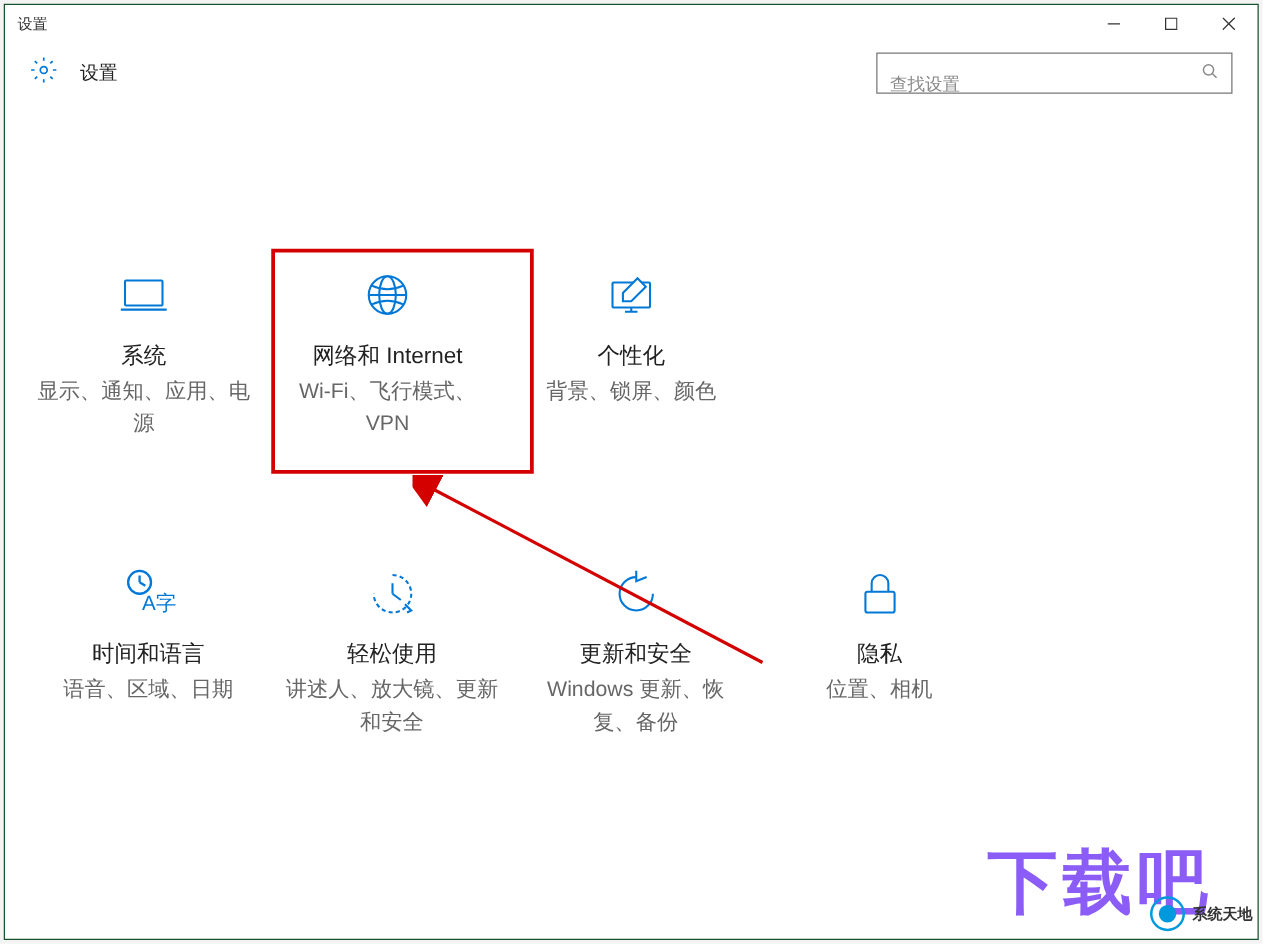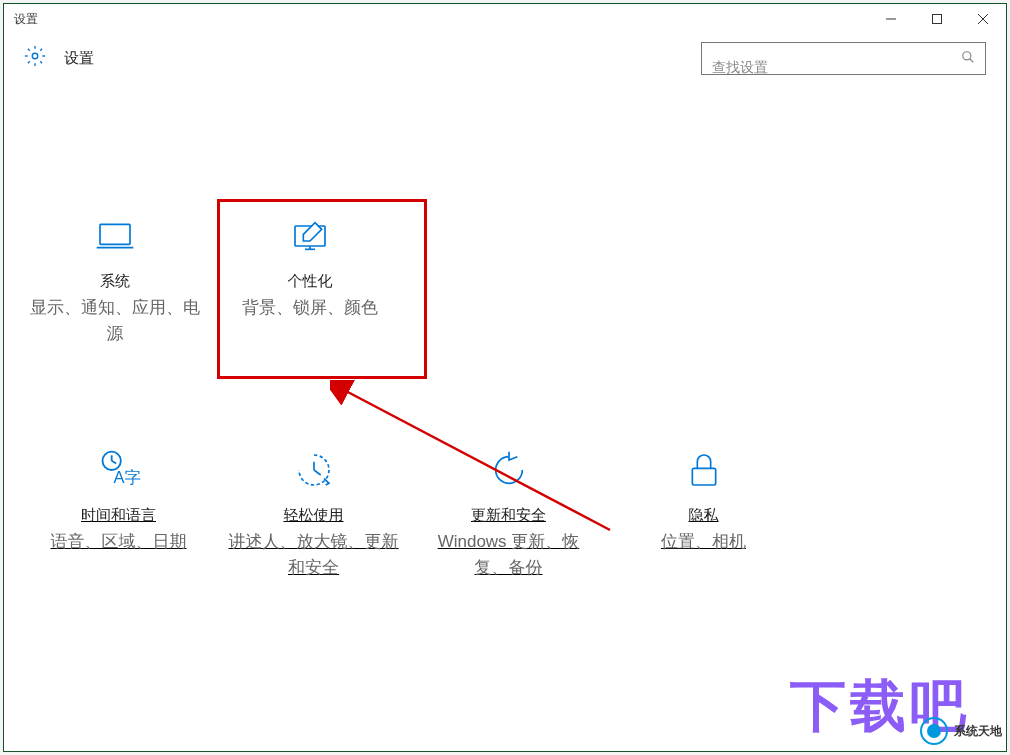--- a/index.html
+++ b/index.html
@@ -61,39 +61,38 @@
   display: grid;
   grid-template-columns: repeat(5, 195px);
   justify-content: center;
   row-gap: 100px;
 }
 .tiles-grid.row2 {
   grid-template-columns: repeat(4, 195px);
   justify-content: start;
   margin-left: 17px;
   margin-top: 100px;
-  text-decoration: underline;
 }
 .tile {
   display: flex;
   flex-direction: column;
   align-items: center;
   text-align: center;
   cursor: pointer;
 }
 .tile-icon {
   height: 48px;
   display: flex;
   align-items: center;
   justify-content: center;
   color: #0078d7;
   margin-bottom: 12px;
 }
 .tile-title {
-  font-size: 15px;
+  font-size: 18px;
   color: #222;
   margin-bottom: 4px;
 }
 .tile-desc {
   font-size: 17px;
   color: #666;
   line-height: 1.5;
   padding: 0 10px;
 }
 .highlight-box {
@@ -193,20 +192,33 @@
           <svg width="40" height="40" viewBox="0 0 48 48" fill="none" stroke="currentColor" stroke-width="2">
             <rect x="6" y="10" width="36" height="24" rx="1"></rect>
               <line x1="2" y1="38" x2="46" y2="38"></line>
           </svg>
         </div>
         <div class="tile-title">系统</div>
         <div class="tile-desc">显示、通知、应用、电源</div>
       </div>
 
 
+      <div class="tile">
+        <div class="tile-icon">
+          <svg width="40" height="40" viewBox="0 0 48 48" fill="none" stroke="currentColor" stroke-width="2">
+            <circle cx="24" cy="24" r="18"></circle>
+            <ellipse cx="24" cy="24" rx="8" ry="18"></ellipse>
+            <line x1="6" y1="24" x2="42" y2="24"></line>
+            <path d="M9 15 Q24 22 39 15"></path>
+              <path d="M9 33 Q24 26 39 33"></path>
+          </svg>
+        </div>
+        <div class="tile-title">网络和 Internet</div>
+        <div class="tile-desc">Wi-Fi、飞行模式、VPN</div>
+      </div>
 
       <div class="tile">
         <div class="tile-icon">
           <svg width="40" height="40" viewBox="0 0 48 48" fill="none" stroke="currentColor" stroke-width="2">
             <rect x="6" y="12" width="36" height="24" rx="1"></rect>
             <line x1="18" y1="40" x2="30" y2="40"></line>
               <line x1="24" y1="36" x2="24" y2="40"></line>
             <path d="M30 8 L38 16 L24 30 L16 30 L16 22 Z" fill="#fff"></path>
           </svg>
         </div>

